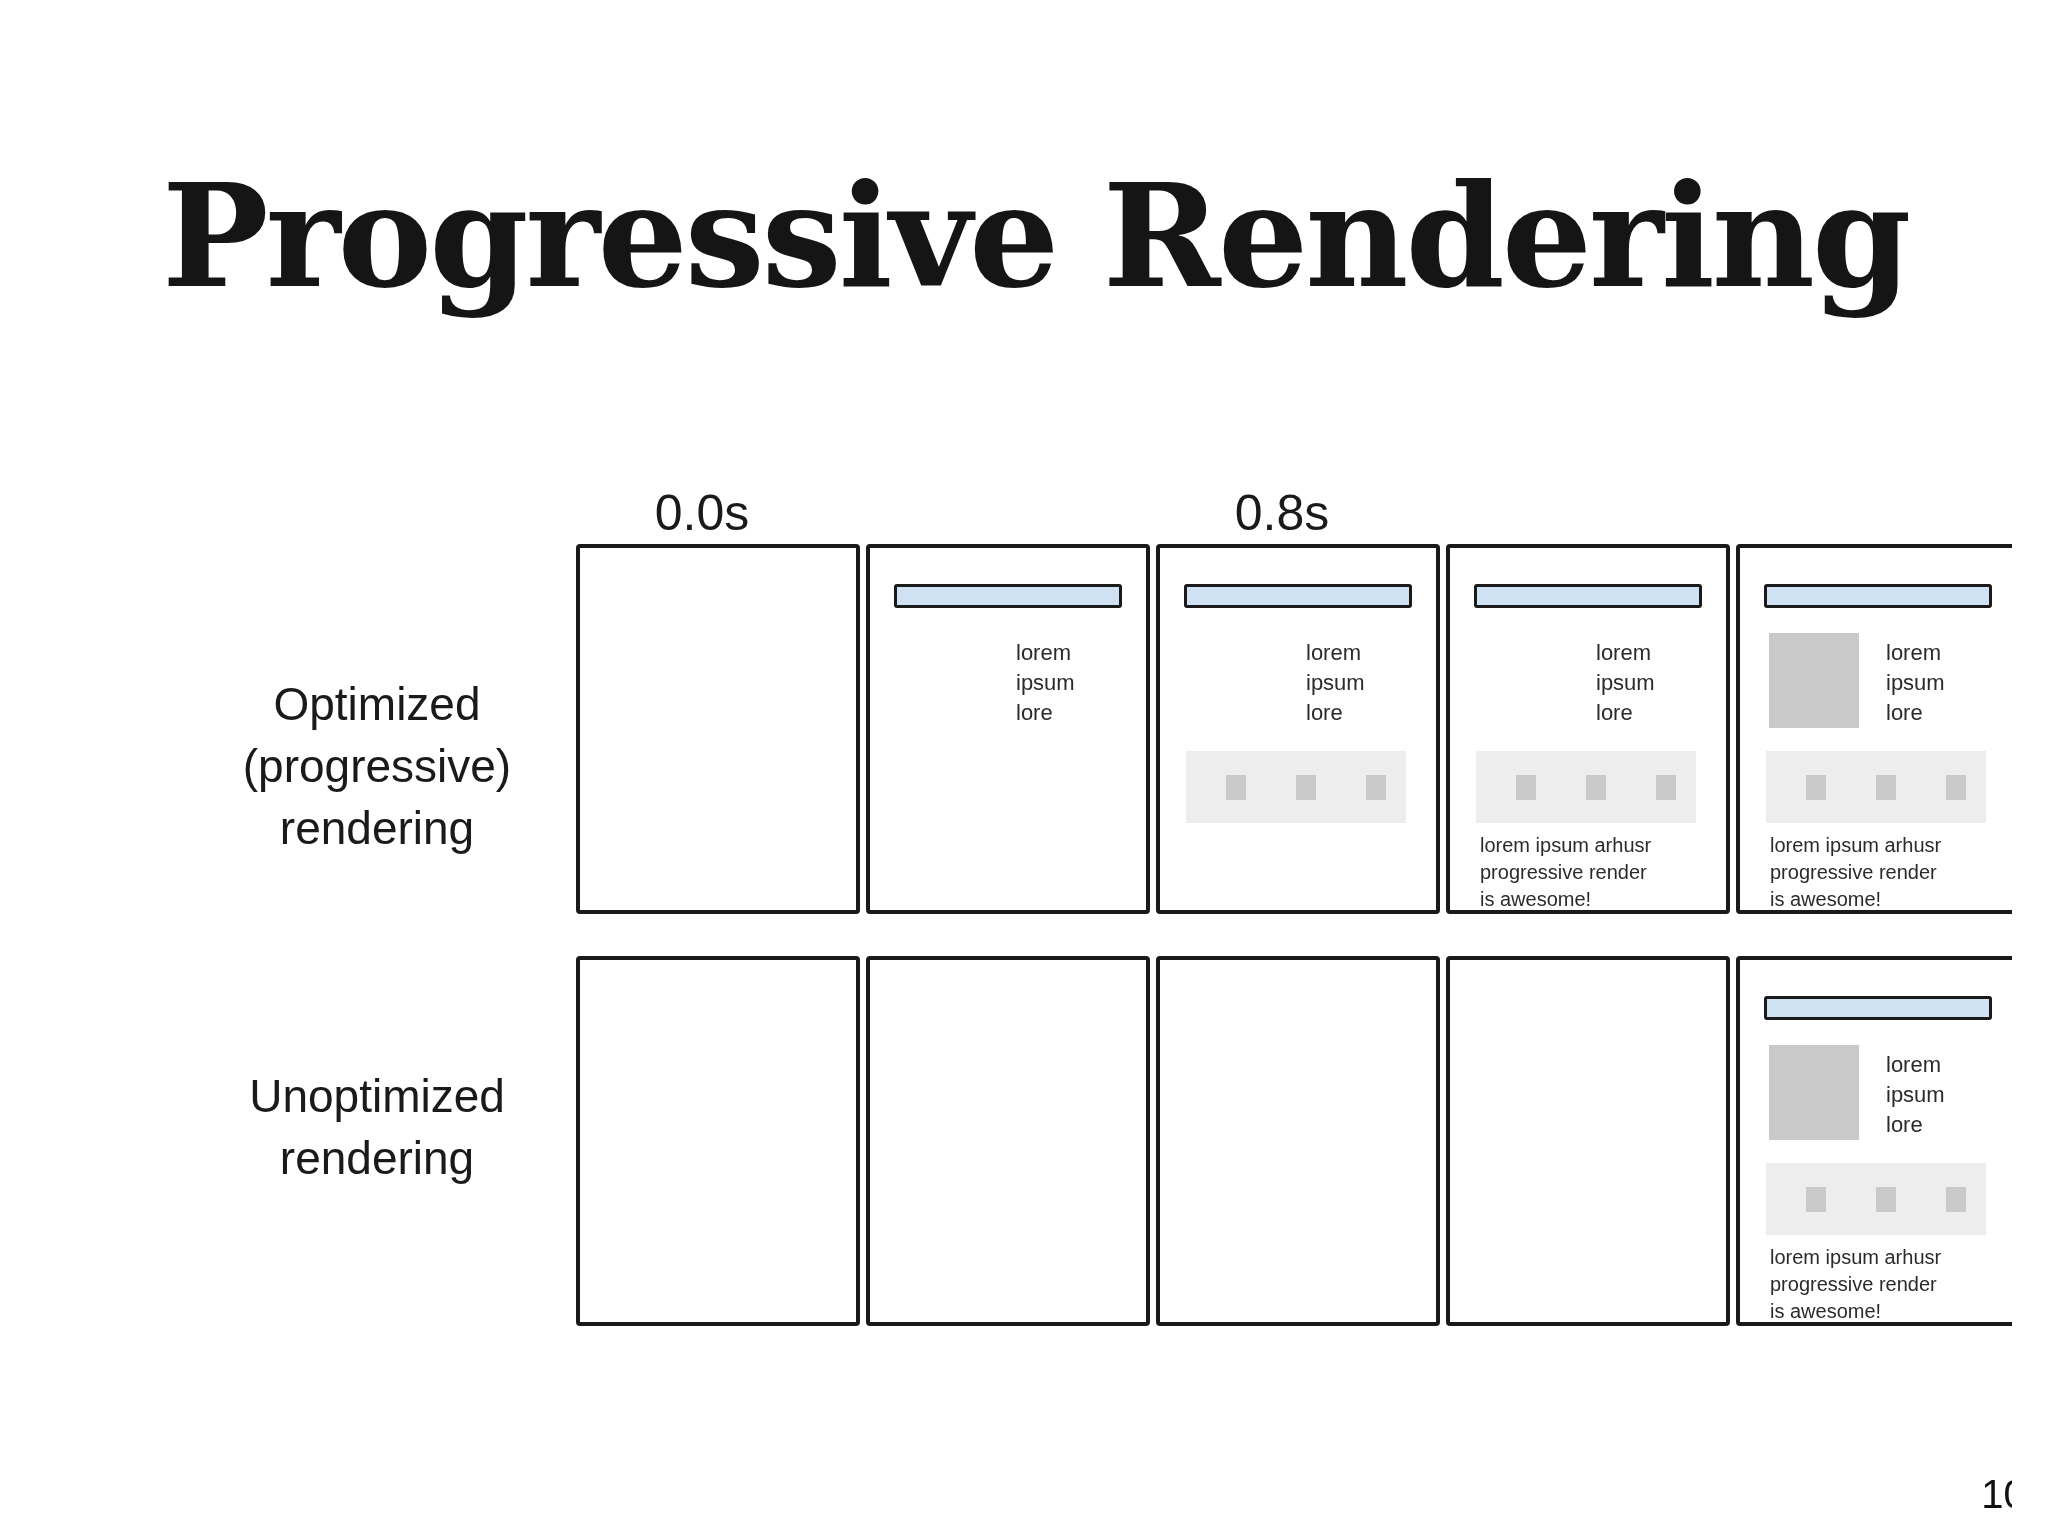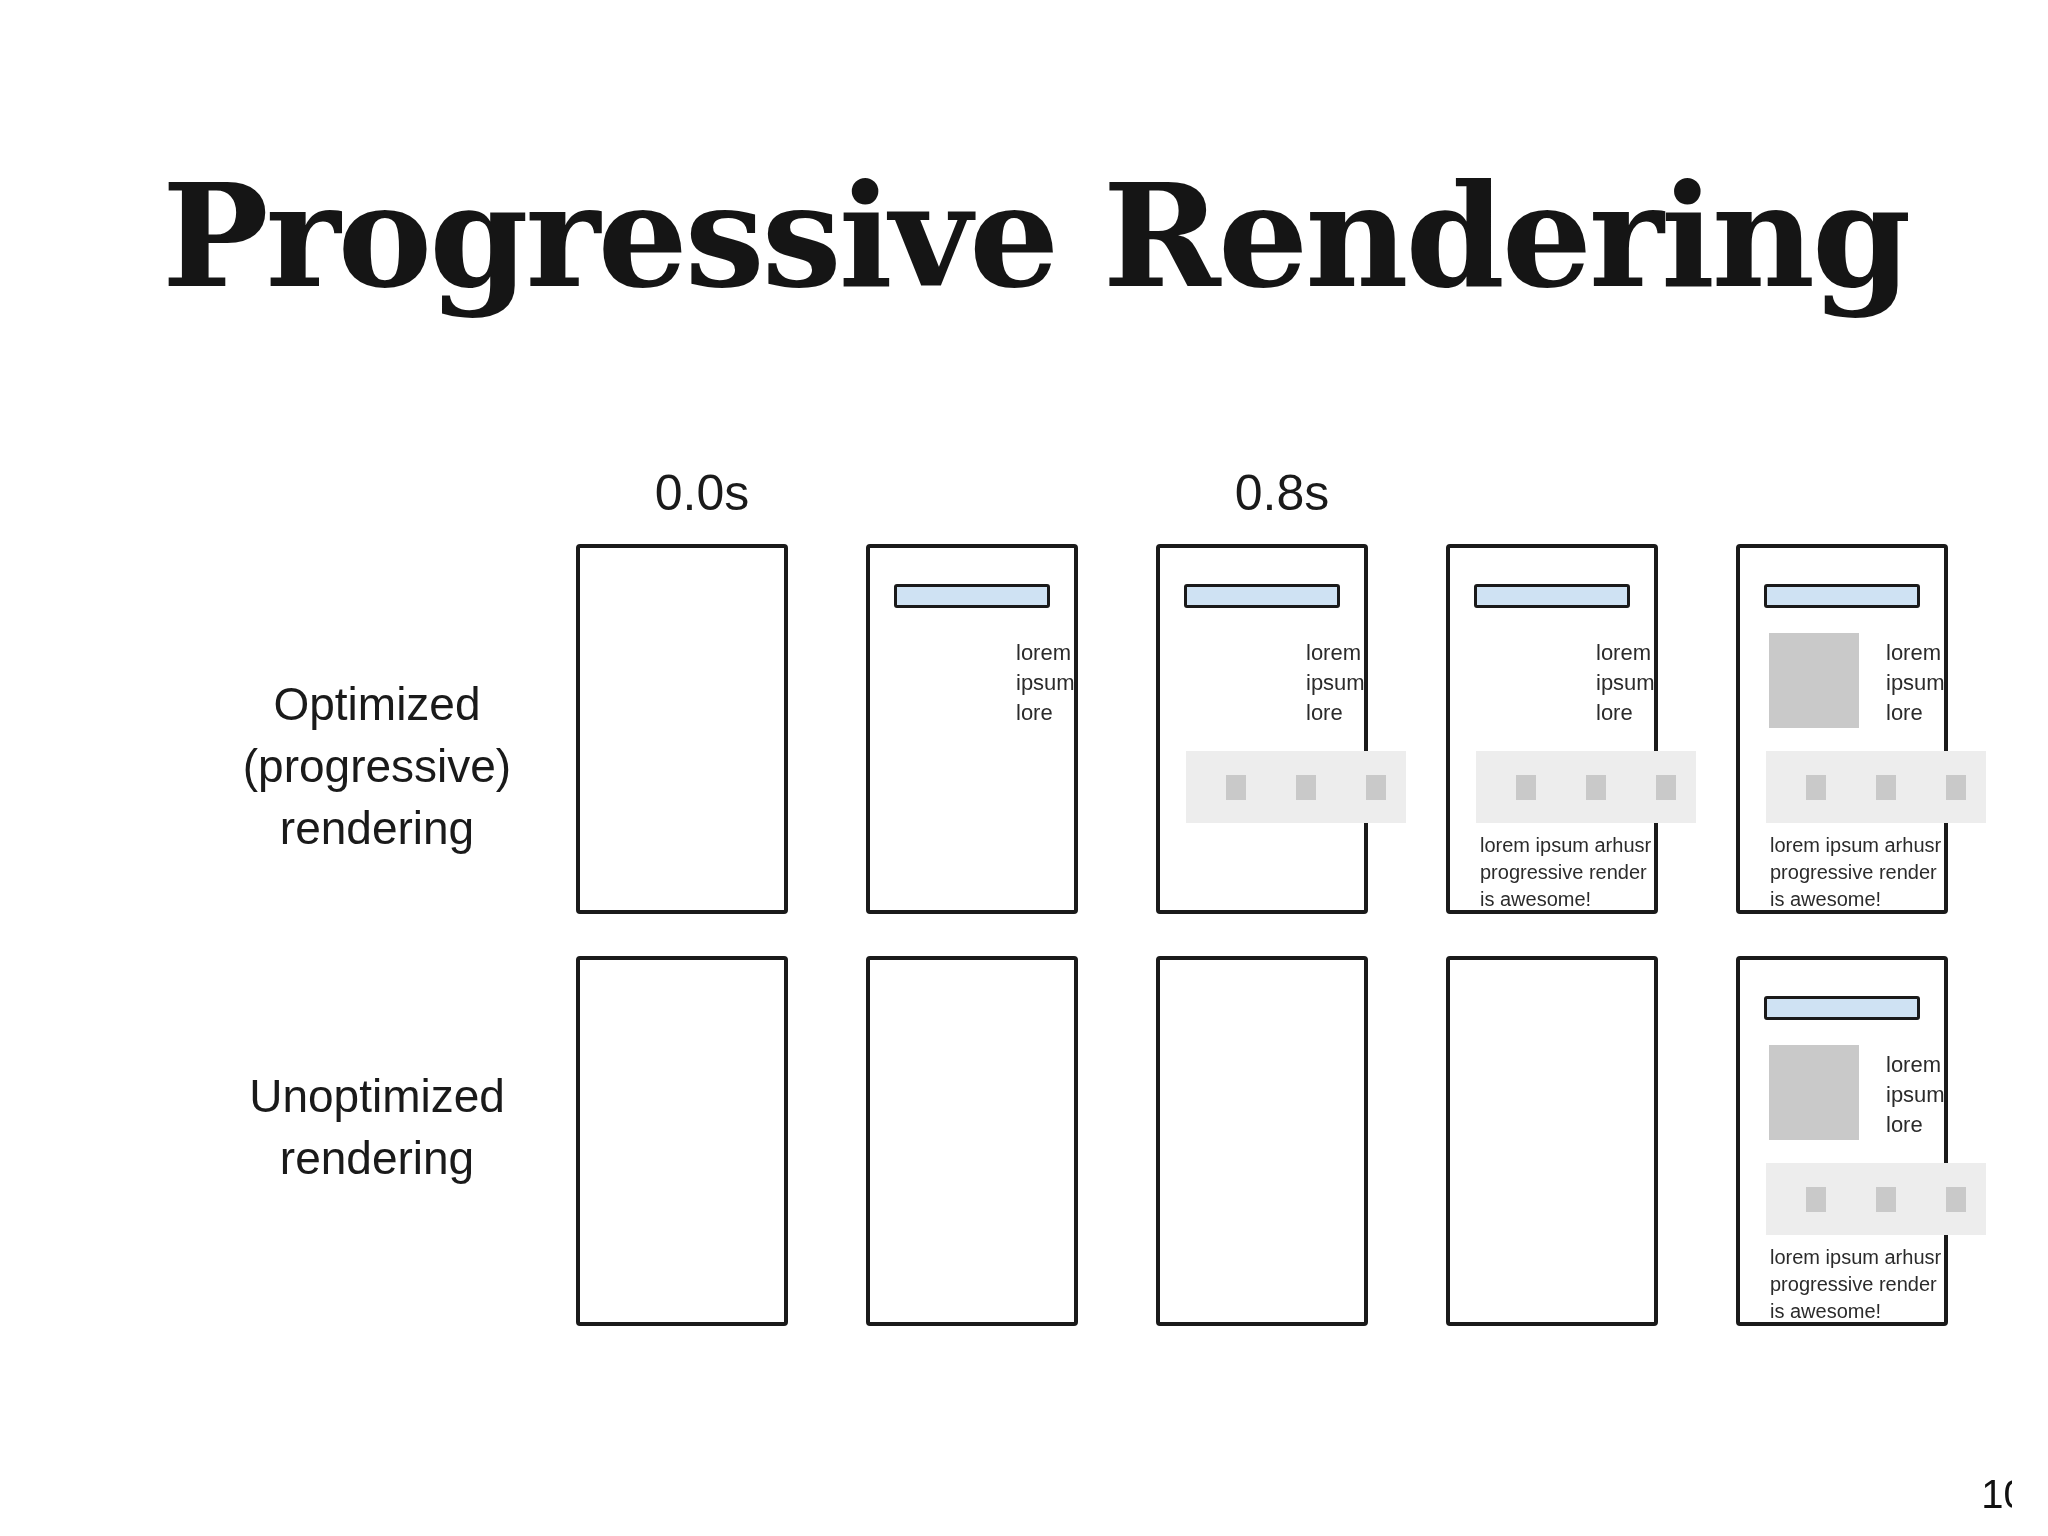--- a/index.html
+++ b/index.html
@@ -10,26 +10,26 @@
     --border:#1a1a1a; --bar:#cfe2f3; --imgph:#c9c9c9;
     --band:#ededed; --banditem:#c9c9c9; --mtext:#2b2b2b;
   }
   .title {
     position:absolute; left:86px; top:82px;
     font-family:"DejaVu Serif", serif; font-weight:bold;
     font-size:142px; letter-spacing:-3px; line-height:1.1;
     color:#151515; white-space:nowrap;
   }
   .colhead {
-    position:absolute; top:388px; width:252px; text-align:center;
+    position:absolute; top:408px; width:252px; text-align:center;
     font-size:50px; color:#1a1a1a;
   }
   .c1{left:504px} .c2{left:794px} .c3{left:1084px} .c4{left:1374px} .c5{left:1664px}
   .box {
-    position:absolute; width:212px; height:370px; background:#ffffff;
+    position:absolute; width:284px; height:370px; background:#ffffff;
     border:4px solid var(--border); border-radius:4px;
   }
   .r1{top:472px} .r2{top:884px}
   .hbar {
     position:absolute; left:8px; right:8px; top:20px; height:24px;
     background:var(--bar); border:3px solid var(--border); border-radius:3px;
   }
   .imgph {
     position:absolute; left:13px; top:69px; width:90px; height:95px;
     background:var(--imgph);

